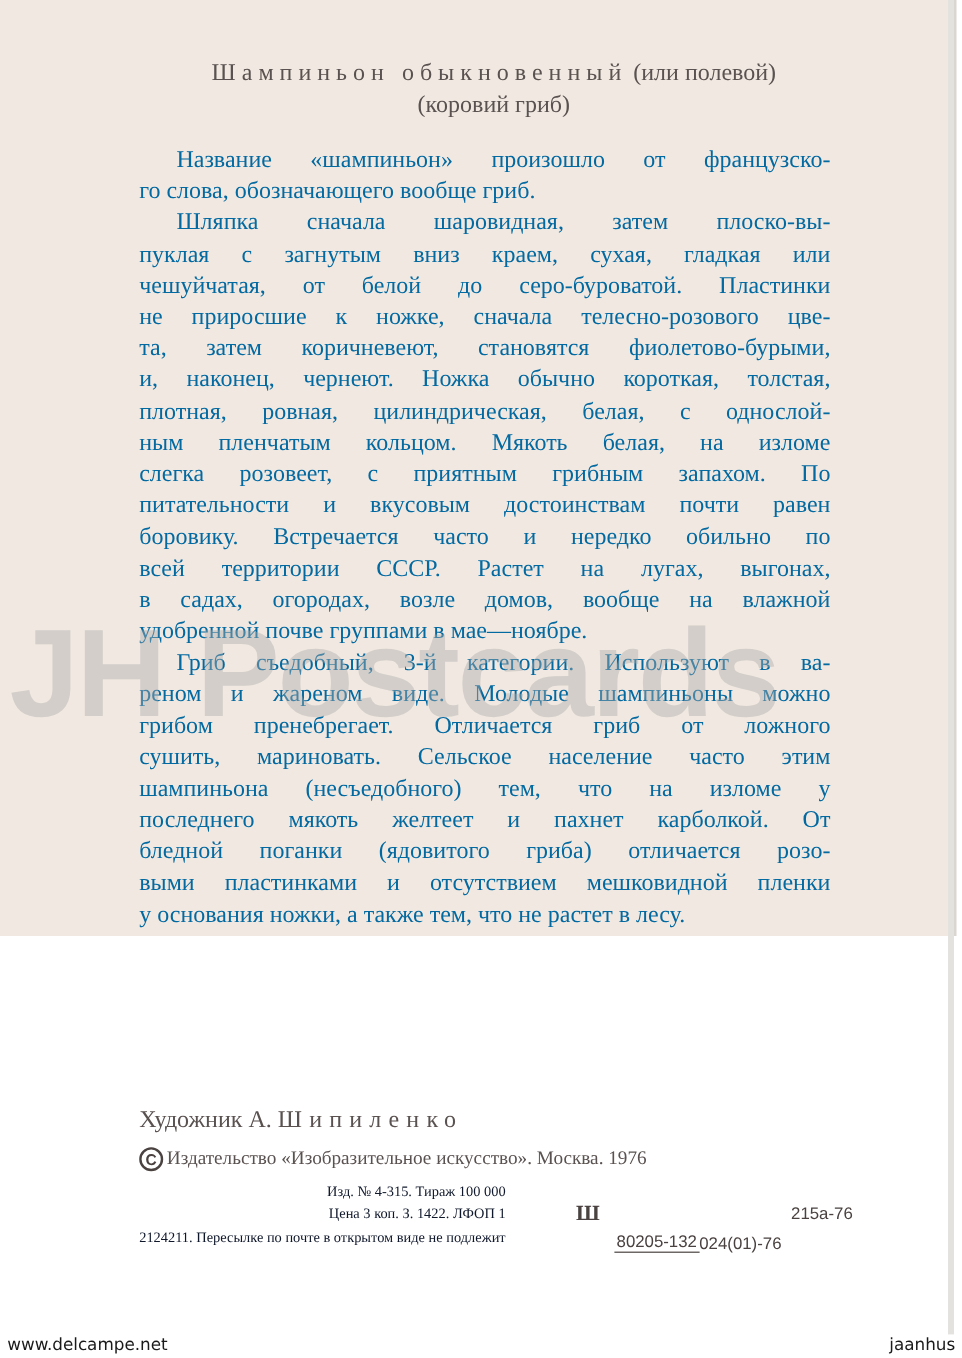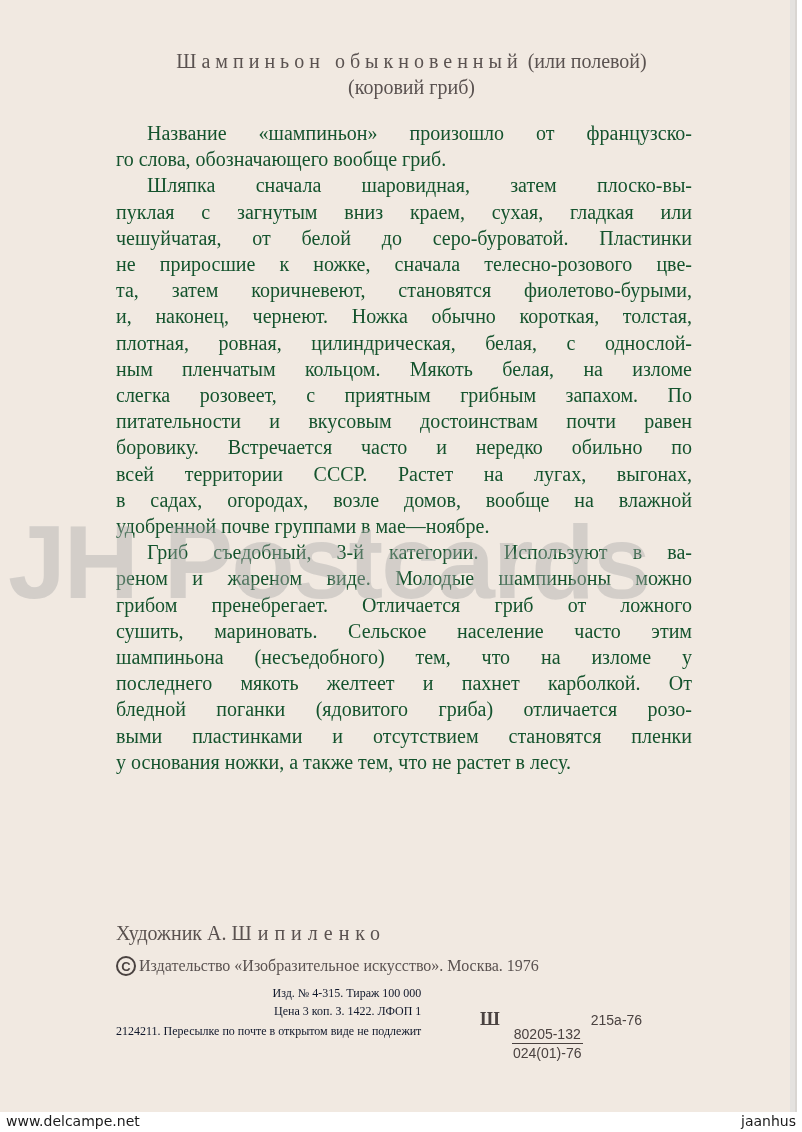--- a/index.html
+++ b/index.html
@@ -2,35 +2,35 @@
 <html><head>
   <meta charset="utf-8">
   <style>
     html, body { margin: 0; padding: 0; }
     body {
       width: 802px; height: 1132px; position: relative; overflow: hidden;
       background: #ffffff;
       font-family: "Liberation Serif", serif;
     }
     .card {
-      position: absolute; left: 0; top: 0; width: 795px; height: 1112px;
+      position: absolute; left: 0; top: 0; width: 795px; height: 780px;
       background: #f1e9e1;
       border-right: 2px solid #d9d6d2;
     }
     .edge { position: absolute; right: 0; top: 0; width: 5px; height: 1112px; background: #e4e2df; }
     .title {
       position: absolute; left: 0; width: 795px; text-align: center;
       color: #5a5250; font-size: 20px; line-height: 26px;
     }
     .title1 { top: 48px; padding-left: 28px; box-sizing: border-box; }
     .title1 .spaced { letter-spacing: 5px; }
     .title2 { top: 74px; padding-left: 28px; box-sizing: border-box; }
     .body {
       position: absolute; left: 116px; top: 120px; width: 576px;
-      color: #14532d; font-size: 20px; line-height: 26.2px;
+      color: #0369a1; font-size: 20px; line-height: 26.2px;
     }
     .body p { margin: 0; text-indent: 31px; text-align: justify; }
     .body .line { display: block; text-align: justify; text-align-last: justify; white-space: nowrap; }
     .body .line.last { text-align-last: left; }
     .watermark {
       position: absolute; left: 8px; top: 512px; width: 740px;
       font-family: "Liberation Sans", sans-serif; font-weight: bold;
       font-size: 104px; line-height: 100px; letter-spacing: -2px;
       color: rgba(170, 170, 170, 0.42);
       white-space: nowrap; pointer-events: none;
@@ -51,21 +51,21 @@
     }
     .imprint {
       position: absolute; left: 116px; top: 984px; font-size: 12px; color: #0f172a; line-height: 18px; text-align: right;
     }
     .imprint div { white-space: nowrap; }
     .sh-block {
       position: absolute; left: 480px; top: 978px; display: flex; align-items: center;
       color: #4a4240; font-size: 16px;
     }
     .sh-letter { font-weight: bold; font-size: 18px; margin-right: 12px; }
-    .fraction { display: flex; flex-direction: column; align-items: center; font-family: "Liberation Sans", sans-serif; font-size: 14px; margin-top: 48px; }
+    .fraction { display: flex; flex-direction: row; align-items: center; font-family: "Liberation Sans", sans-serif; font-size: 14px; margin-top: 48px; }
     .fraction .num { padding: 0 2px 1px 2px; border-bottom: 1.5px solid #4a4240; }
     .fraction .den { padding-top: 1px; }
     .sh-code { margin-left: 8px; font-family: "Liberation Sans", sans-serif; font-size: 14px; }
     .imprint .last { margin-top: 2px; }
     .footer {
       position: absolute; left: 0; top: 1112px; width: 802px; height: 20px;
       font-family: "DejaVu Sans", sans-serif; font-size: 14px; color: #1a1a1a;
     }
     .footer .left { position: absolute; left: 6px; top: 1px; }
     .footer .right { position: absolute; right: 6px; top: 1px; margin-left: 25px; }
@@ -104,21 +104,21 @@
         <span class="line last">удобренной почве группами в мае—ноябре.</span>
       </p>
       <p style="text-indent: 0px;">
         <span class="line" style="margin-left: 31px; width: calc(100% - 31px);">Гриб съедобный, 3-й категории. Используют в ва-</span>
         <span class="line">реном и жареном виде. Молодые шампиньоны можно</span>
         <span class="line">грибом пренебрегает. Отличается гриб от ложного</span>
         <span class="line">сушить, мариновать. Сельское население часто этим</span>
         <span class="line">шампиньона (несъедобного) тем, что на изломе у</span>
         <span class="line">последнего мякоть желтеет и пахнет карболкой. От</span>
         <span class="line">бледной поганки (ядовитого гриба) отличается розо-</span>
-        <span class="line">выми пластинками и отсутствием становятся пленки</span>
+        <span class="line">выми пластинками и отсутствием мешковидной пленки</span>
         <span class="line last">у основания ножки, а также тем, что не растет в лесу.</span>
       </p>
     </div>
 
   <div class="watermark">JH Postcards</div>
 
   <div class="artist">
     <span>Художник А.</span>
     <span class="spaced">Шипиленко</span>
   </div>

